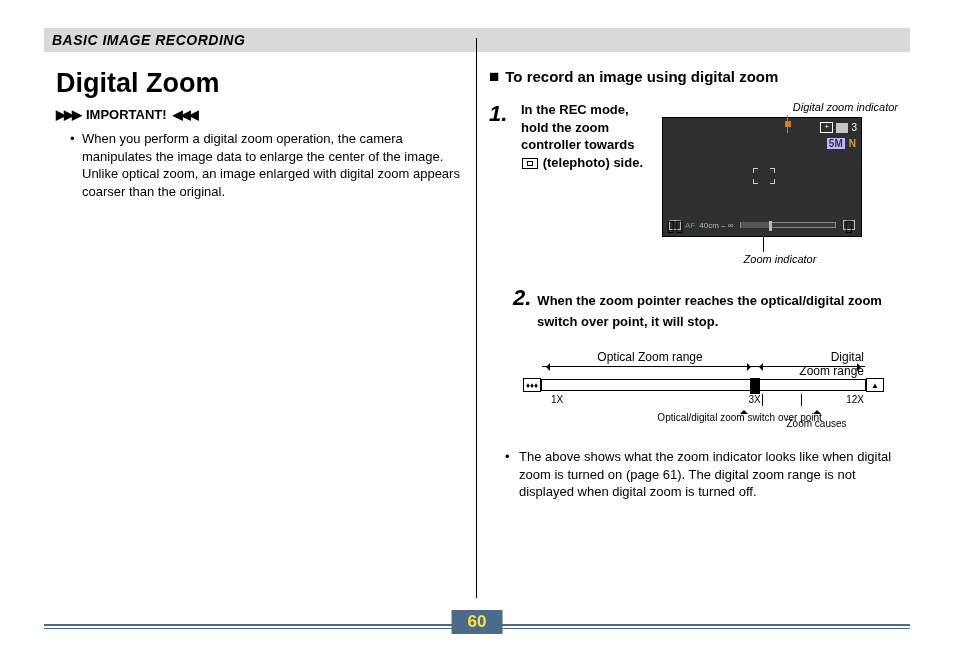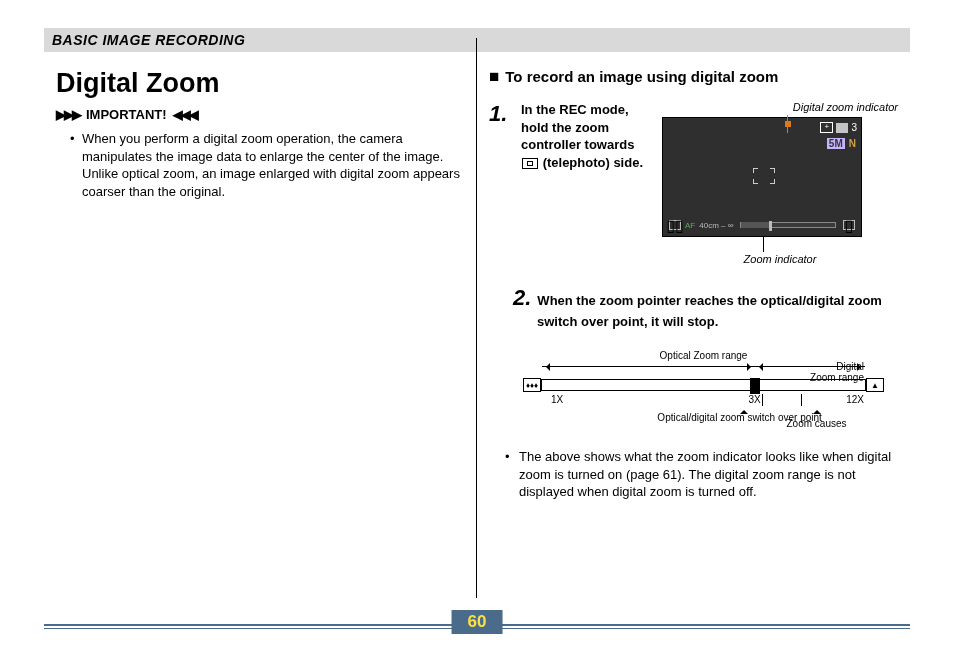--- a/index.html
+++ b/index.html
@@ -51,21 +51,21 @@
   .cs-zoom-bar::before { content: ""; position: absolute; left: 0; top: -1px; bottom: -1px; width: 30%; background: #555; }
   .cs-zoom-knob { position: absolute; left: 30%; top: -2px; width: 3px; height: 10px; background: #bbb; }
   .callout-line-top { position: absolute; width: 1px; height: 18px; background: #d87a1a; top: -3px; right: 73px; }
   .callout-line-bot { position: absolute; width: 1px; height: 16px; background: #000; bottom: -16px; left: 100px; }
 
   .step2 { padding-left: 32px; margin-bottom: 12px; margin-left: 16px; }
   .step2-lead { font-weight: bold; font-size: 13px; line-height: 1.35; text-indent: -24px; }
   .step2-num { font-size: 22px; font-weight: bold; font-style: italic; margin-right: 6px; }
   
   .zoom-diagram { margin: 20px 14px 6px 34px; position: relative; height: 92px; }
-  .zd-top-labels { display: flex; position: absolute; top: 0; left: 20px; right: 20px; font-size: 10px; flex-direction: column; }
+  .zd-top-labels { display: flex; position: absolute; top: 0; left: 20px; right: 20px; font-size: 12px; }
   .zd-tl-opt { flex: 2; text-align: center; }
   .zd-tl-dig { flex: 1; text-align: right; }
   .zd-bar-row { position: absolute; top: 28px; left: 0; right: 0; display: flex; align-items: center; }
   .zd-end-icon { width: 18px; height: 14px; border: 1px solid #000; display: flex; align-items: center; justify-content: center; font-size: 8px; }
   .zd-bar { flex: 1; height: 12px; border: 1px solid #000; position: relative; }
   .zd-opt-arrows { position: absolute; top: -14px; left: 0; width: 66%; height: 10px; border-top: 1px solid #000; }
   .zd-opt-arrows::before { content: ""; position: absolute; left: 0; top: -4px; border: 4px solid transparent; border-right-color: #000; }
   .zd-opt-arrows::after { content: ""; position: absolute; right: 0; top: -4px; border: 4px solid transparent; border-left-color: #000; }
   .zd-dig-arrows { position: absolute; top: -14px; left: 66%; right: 0; height: 10px; border-top: 1px solid #000; }
   .zd-dig-arrows::before { content: ""; position: absolute; left: 0; top: -4px; border: 4px solid transparent; border-right-color: #000; }

